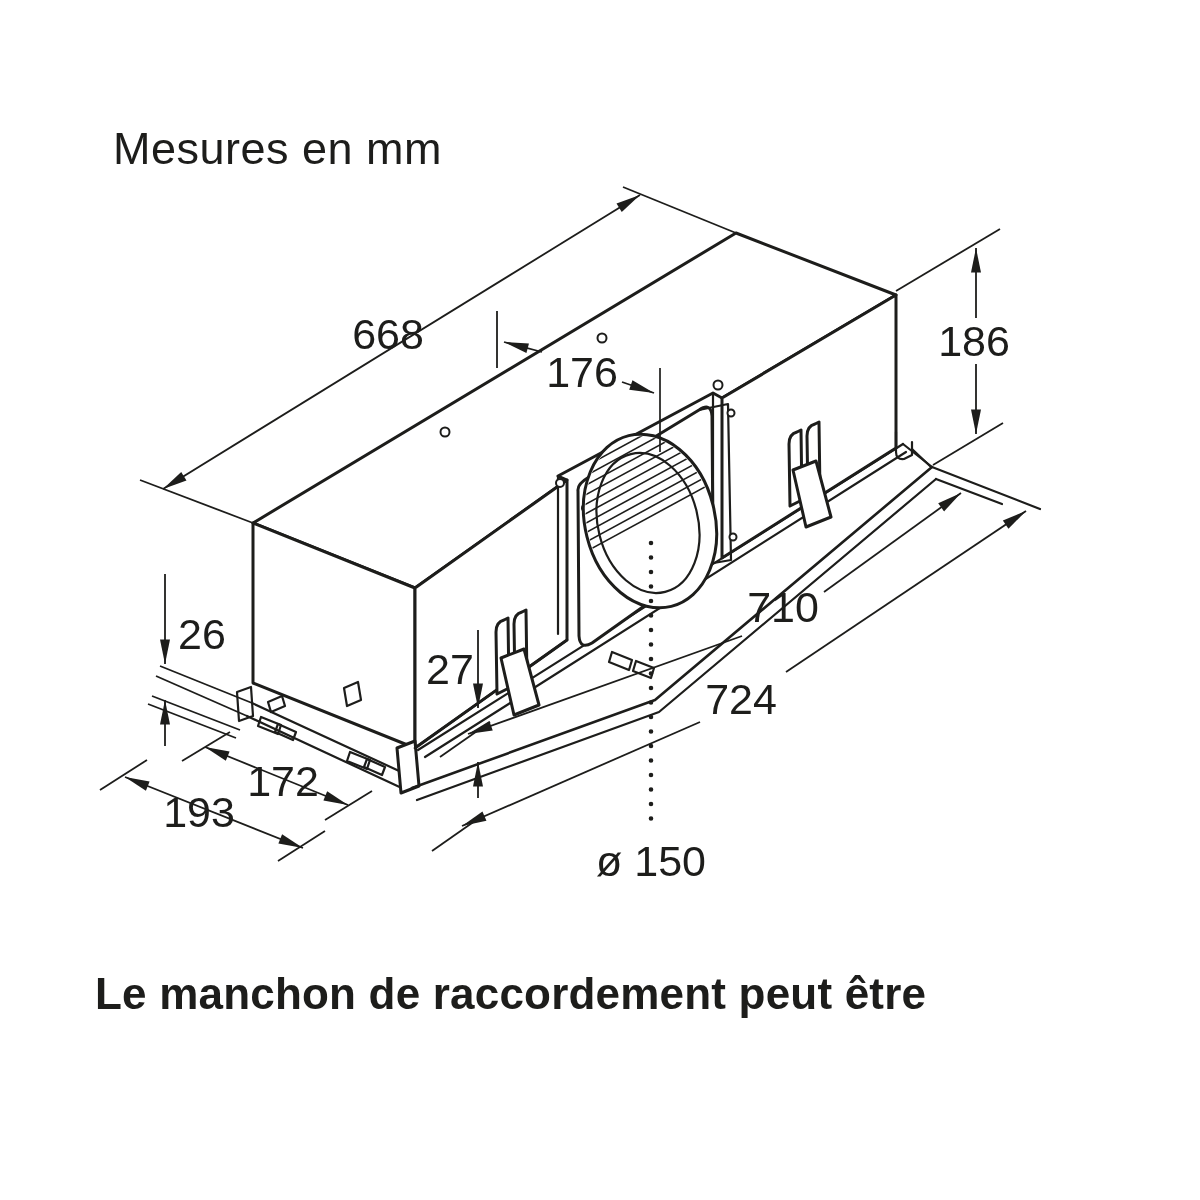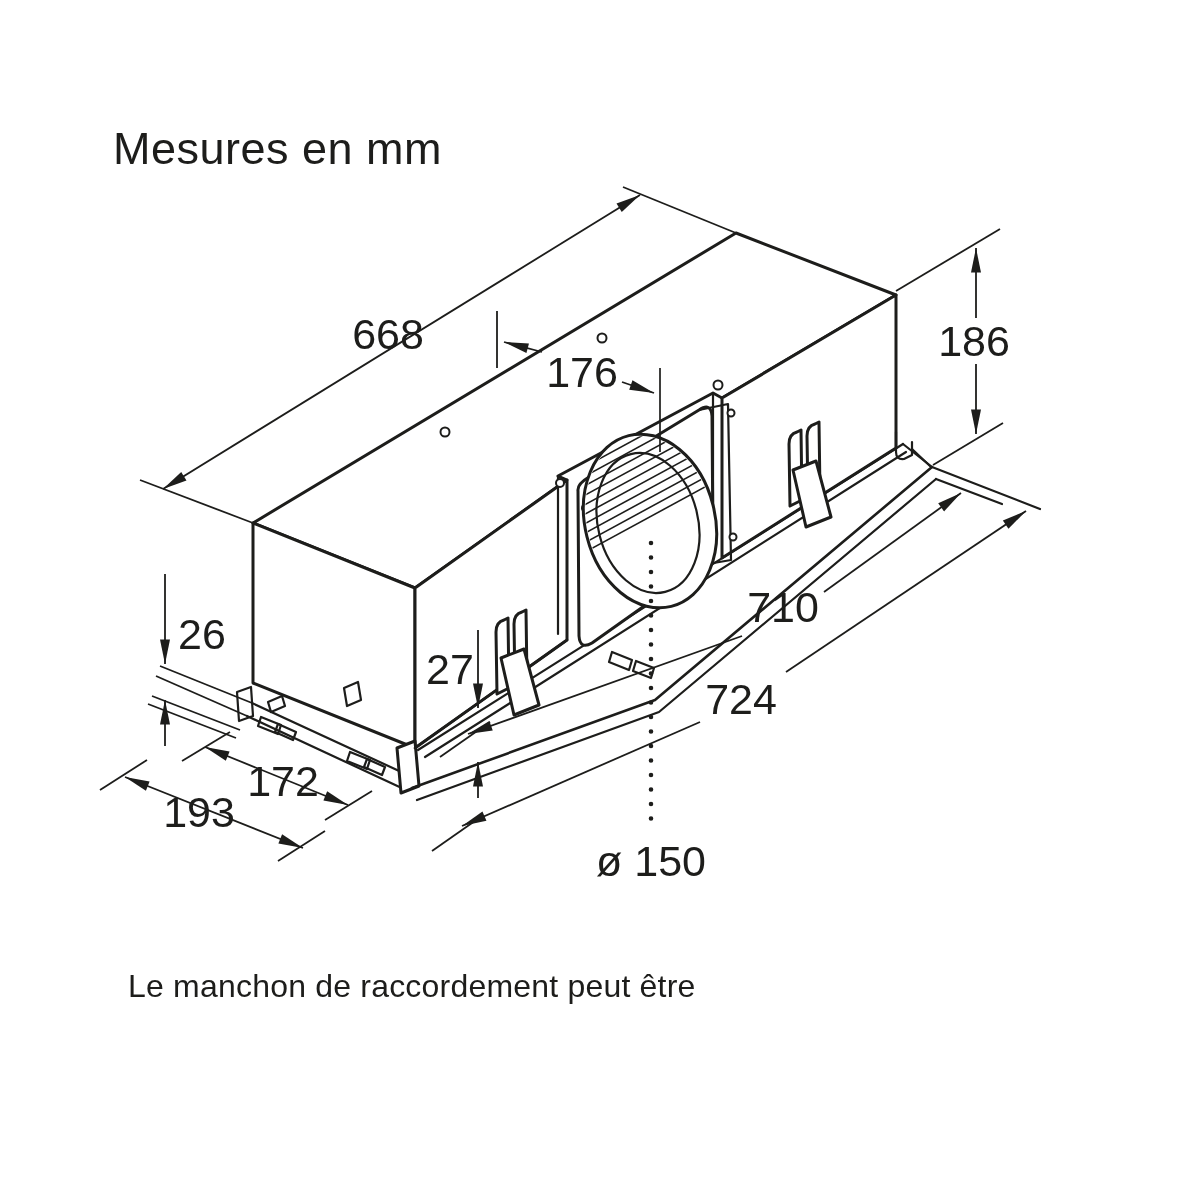--- a/index.html
+++ b/index.html
@@ -1,20 +1,20 @@
 <!DOCTYPE html>
 <html><head>
 <meta charset="utf-8">
 <style>
   html,body{margin:0;padding:0;background:#fff;}
   .stage{position:relative;width:1116px;height:1200px;background:#fff;overflow:hidden;
          font-family:"Liberation Sans", sans-serif;color:#1d1d1b;}
   .stage svg{position:absolute;left:0;top:0;}
   .title{position:absolute;left:113px;top:123px;font-size:45px;letter-spacing:.5px;}
-  .caption{position:absolute;left:128px;top:967px;font-size:32px;line-height:1.22;letter-spacing:.2px;}
+  .caption{position:absolute;left:95px;top:967px;font-size:44px;line-height:1.22;letter-spacing:.2px;font-weight:bold;}
   
   .face{fill:#ffffff;stroke:#1d1d1b;stroke-width:3;stroke-linejoin:round;stroke-linecap:round;}
   .ln{fill:none;stroke:#1d1d1b;stroke-width:2.6;stroke-linejoin:round;stroke-linecap:round;}
   .ln2{fill:none;stroke:#1d1d1b;stroke-width:2.2;stroke-linejoin:round;stroke-linecap:round;}
   .thin{fill:none;stroke:#1d1d1b;stroke-width:1.7;}
   .hatch{fill:none;stroke:#1d1d1b;stroke-width:1.6;}
   .dim{fill:none;stroke:#1d1d1b;stroke-width:1.8;}
   .dot{fill:none;stroke:#1d1d1b;stroke-width:4.6;stroke-linecap:round;stroke-dasharray:0 14.5;}
   .hole{fill:#fff;stroke:#1d1d1b;stroke-width:2;}
   text.dimlbl{font-family:"Liberation Sans",sans-serif;font-size:43px;fill:#1d1d1b;text-anchor:middle;}

